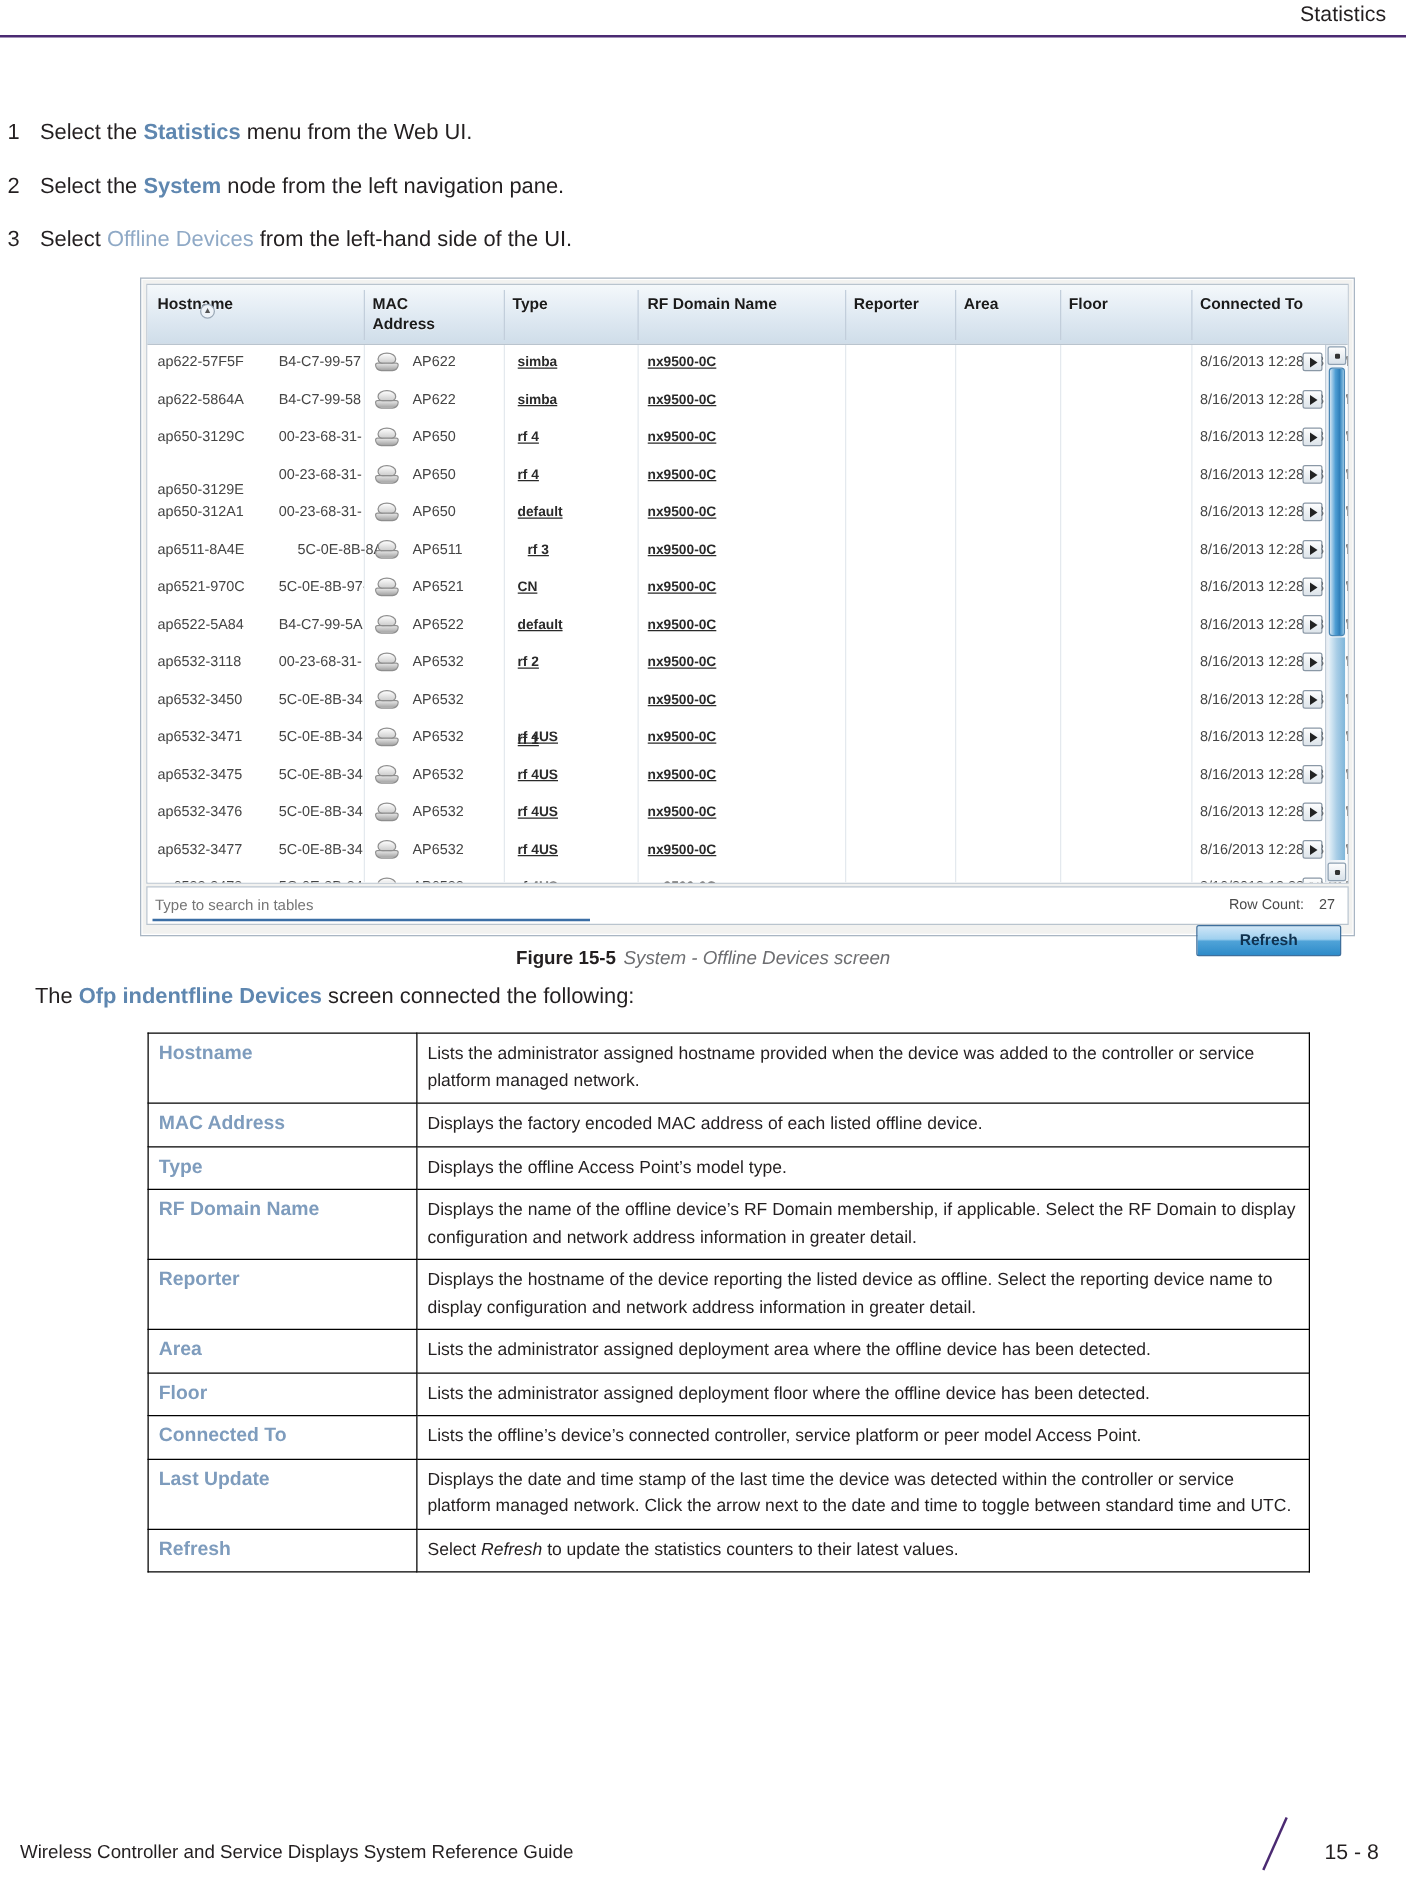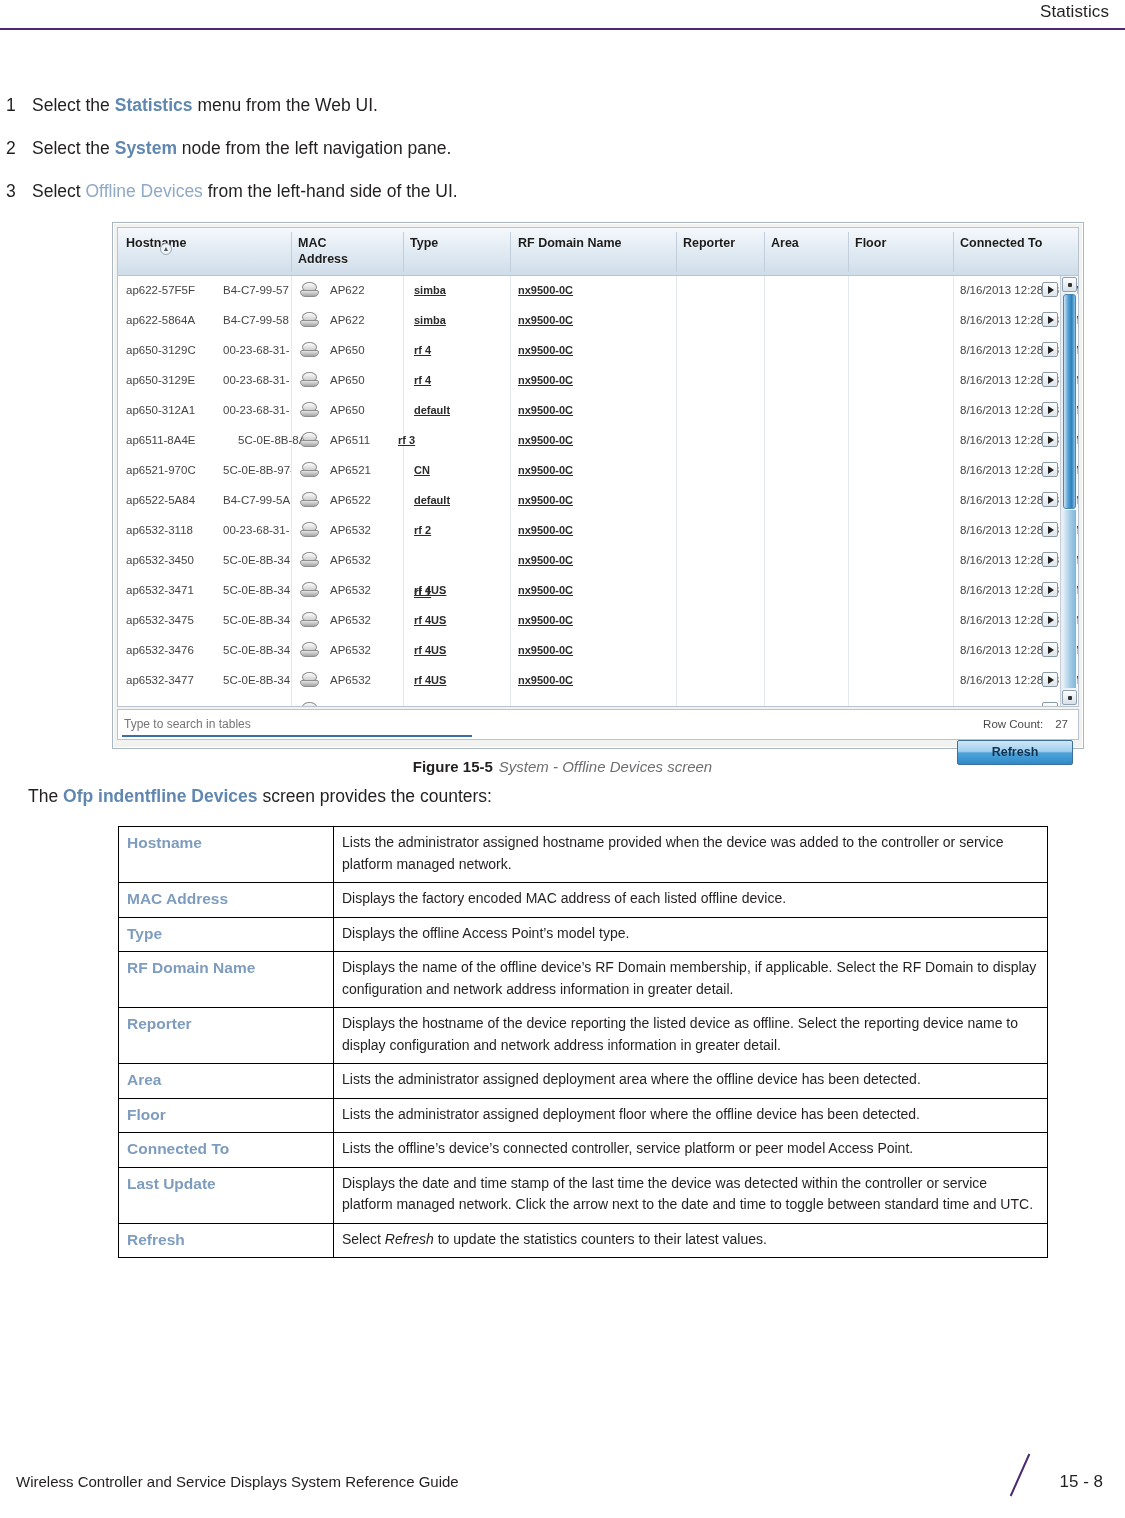--- a/index.html
+++ b/index.html
@@ -468,21 +468,21 @@
             <div class="cell" style="left: 212px; width: 70px;">AP650</div>
             <div class="cell link" style="left: 296px; width: 90px;">rf 4</div>
             <div class="cell link" style="left: 400px; width: 95px;">nx9500-0C</div>
             <div class="cell" style="left: 562px; width: 80px;"></div>
             <div class="cell" style="left: 650px; width: 76px;"></div>
             <div class="cell" style="left: 734px; width: 98px;"></div>
             <div class="cell" style="left: 842px; width: 128px;">8/16/2013 12:28:18 PM</div>
             <div class="arrow-btn" style="left: 924px;"></div>
           </div>
           <div class="row">
-            <div class="cell" style="left: 8px; width: 95px;">ap650-3129E</div>
+            <div class="cell" style="left: 8px; width: 95px; margin-top: 12px;">ap650-3129E</div>
             <div class="cell" style="left: 105px; width: 68px;">00-23-68-31-</div>
             <div class="ap-icon" style="left: 182px;">
               <span class="dome"></span>
               <span class="base"></span>
             </div>
             <div class="cell" style="left: 212px; width: 70px;">AP650</div>
             <div class="cell link" style="left: 296px; width: 90px;">rf 4</div>
             <div class="cell link" style="left: 400px; width: 95px;">nx9500-0C</div>
             <div class="cell" style="left: 562px; width: 80px;"></div>
             <div class="cell" style="left: 650px; width: 76px;"></div>
@@ -507,21 +507,21 @@
             <div class="arrow-btn" style="left: 924px;"></div>
           </div>
           <div class="row">
             <div class="cell" style="left: 8px; width: 95px;">ap6511-8A4E</div>
             <div class="cell" style="left: 120px; width: 68px;">5C-0E-8B-8A</div>
             <div class="ap-icon" style="left: 182px;">
               <span class="dome"></span>
               <span class="base"></span>
             </div>
             <div class="cell" style="left: 212px; width: 70px;">AP6511</div>
-            <div class="cell link" style="left: 280px; width: 90px;">rf 3</div>
+            <div class="cell link" style="left: 304px; width: 90px;">rf 3</div>
             <div class="cell link" style="left: 400px; width: 95px;">nx9500-0C</div>
             <div class="cell" style="left: 562px; width: 80px;"></div>
             <div class="cell" style="left: 650px; width: 76px;"></div>
             <div class="cell" style="left: 734px; width: 98px;"></div>
             <div class="cell" style="left: 842px; width: 128px;">8/16/2013 12:28:18 PM</div>
             <div class="arrow-btn" style="left: 924px;"></div>
           </div>
           <div class="row">
             <div class="cell" style="left: 8px; width: 95px;">ap6521-970C</div>
             <div class="cell" style="left: 105px; width: 68px;">5C-0E-8B-97-</div>
@@ -686,21 +686,21 @@
   <div class="ss-buttonbar">
     <div class="btn-refresh">Refresh</div>
   </div>
 </div>
 
 <div class="figure-caption">
   <span class="fig-label">Figure 15-5</span><span class="fig-title">System - Offline Devices screen</span>
 </div>
 
 <div class="intro">
-  <span>The </span><span class="b-blue">Ofp indentfline Devices</span><span> screen provides the counters:</span>
+  <span>The </span><span class="b-blue">Ofp indentfline Devices</span><span> screen connected the following:</span>
 </div>
 
 <table class="desc-table">
   <tbody id="desc-host">
       <tr>
         <td class="key">Hostname</td>
         <td>Lists the administrator assigned hostname provided when the device was added to the controller or service platform managed network.</td>
       </tr>
       <tr>
         <td class="key">MAC Address</td>

